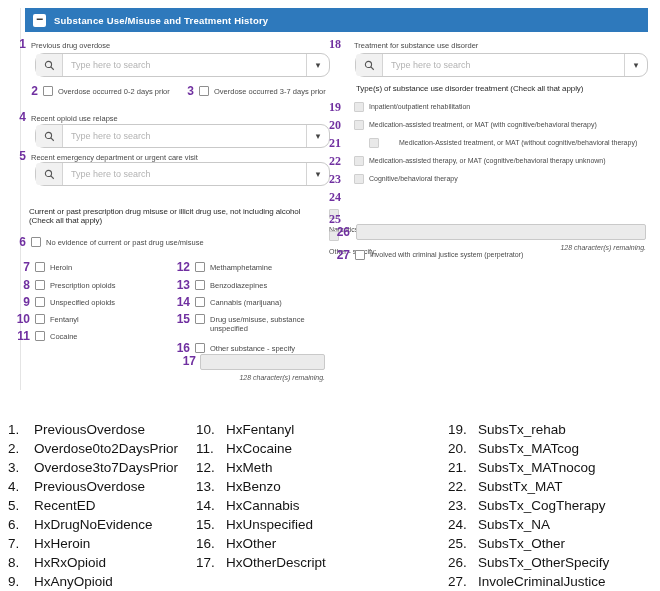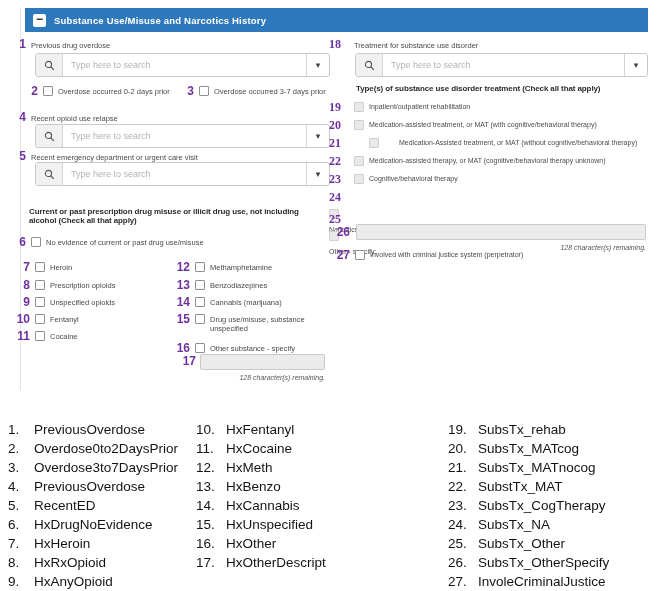--- a/index.html
+++ b/index.html
@@ -16,39 +16,39 @@
   .fieldrow{position:absolute;display:flex;align-items:flex-start;gap:5px;}
   .num{color:#7030a0;font-weight:bold;font-size:12px;line-height:12px;flex:none;}
   .nw10{min-width:10px;text-align:right;}
   .nw14{min-width:14px;text-align:right;}
   .nw18{min-width:18px;text-align:right;}
   .nw20{min-width:20px;text-align:left;font-family:Liberation Serif, serif;}
   .nw22{min-width:22px;text-align:right;}
   .nw24{min-width:24px;text-align:right;}
   .lbl{font-size:7.5px;color:#4a4a4a;padding-top:3px;}
   
-  .searchbox{position:absolute;height:24px;display:flex;border:1px solid #c9c9c9;border-radius:3px;
+  .searchbox{position:absolute;height:24px;display:flex;border:1px solid #c9c9c9;border-radius:9px;
              background:#fff;box-sizing:border-box;}
   .sseg{width:26px;background:#f1f1f1;border-right:1px solid #d4d4d4;display:flex;align-items:center;
         justify-content:center;border-radius:3px 0 0 3px;flex:none;}
   .sinput{flex:1;border:none;outline:none;font-size:9px;color:#444;padding:0 8px;min-width:0;
           font-family:"Liberation Sans", sans-serif;background:transparent;}
   .sinput::placeholder{color:#b3b3b3;}
   .scaret{width:22px;border-left:1px solid #d4d4d4;display:flex;align-items:center;justify-content:center;
           color:#444;font-size:9px;cursor:pointer;flex:none;}
   
   .cbrow{position:absolute;display:flex;align-items:flex-start;gap:5px;}
   .cb{width:10px;height:10px;border:1px solid #8f8f8f;background:#fff;border-radius:1px;margin-top:1px;
       flex:none;cursor:pointer;box-sizing:border-box;}
   .cb.disabled{background:#e9e9e9;border-color:#cfcfcf;}
   .cblbl{font-size:7.5px;color:#4a4a4a;padding-top:2px;}
   .cblbl.small{font-size:7px;letter-spacing:0;white-space:nowrap;}
   .wrap15{width:112px;}
   
-  .bheading{position:absolute;font-weight:bold;color:#2b2b2b;font-size:8px;letter-spacing:-0.1px;}
+  .bheading{position:absolute;font-weight:normal;color:#2b2b2b;font-size:8px;letter-spacing:-0.1px;}
   .bheading.right{white-space:nowrap;}
   
   .grayinput{position:absolute;height:16px;background:#ebebeb;border:1px solid #c9c9c9;border-radius:2px;
              box-sizing:border-box;font-size:9px;color:#333;padding:0 4px;outline:none;
              font-family:"Liberation Sans", sans-serif;}
   .remaining{position:absolute;font-size:7px;font-style:italic;color:#555;text-align:right;}
   
   .legend-col{position:absolute;}
   .leg-row{display:flex;height:19px;align-items:center;font-size:13.5px;color:#141414;}
   .leg-num{flex:none;margin-right:4px;}
@@ -57,21 +57,21 @@
   .mag{display:block;}
 </style>
 </head>
 <body>
 
 <div class="canvas">
   <div class="vline"></div>
 
   <div class="header">
     <div class="collapse-btn">−</div>
-    <div class="header-title">Substance Use/Misuse and Narcotics History</div>
+    <div class="header-title">Substance Use/Misuse and Treatment History</div>
   </div>
 
   <div class="fieldrow" style="left:12px;top:38px;">
     <span class="num nw14">1</span>
     <span class="lbl">Previous drug overdose</span>
   </div>
   <div class="searchbox" style="left:35px;top:53px;width:295px;">
     <div class="sseg">
       <svg class="mag" width="11" height="11" viewBox="0 0 16 16">
           <circle cx="6.5" cy="6.5" r="4.5" fill="none" stroke="#555" stroke-width="1.6"></circle>

